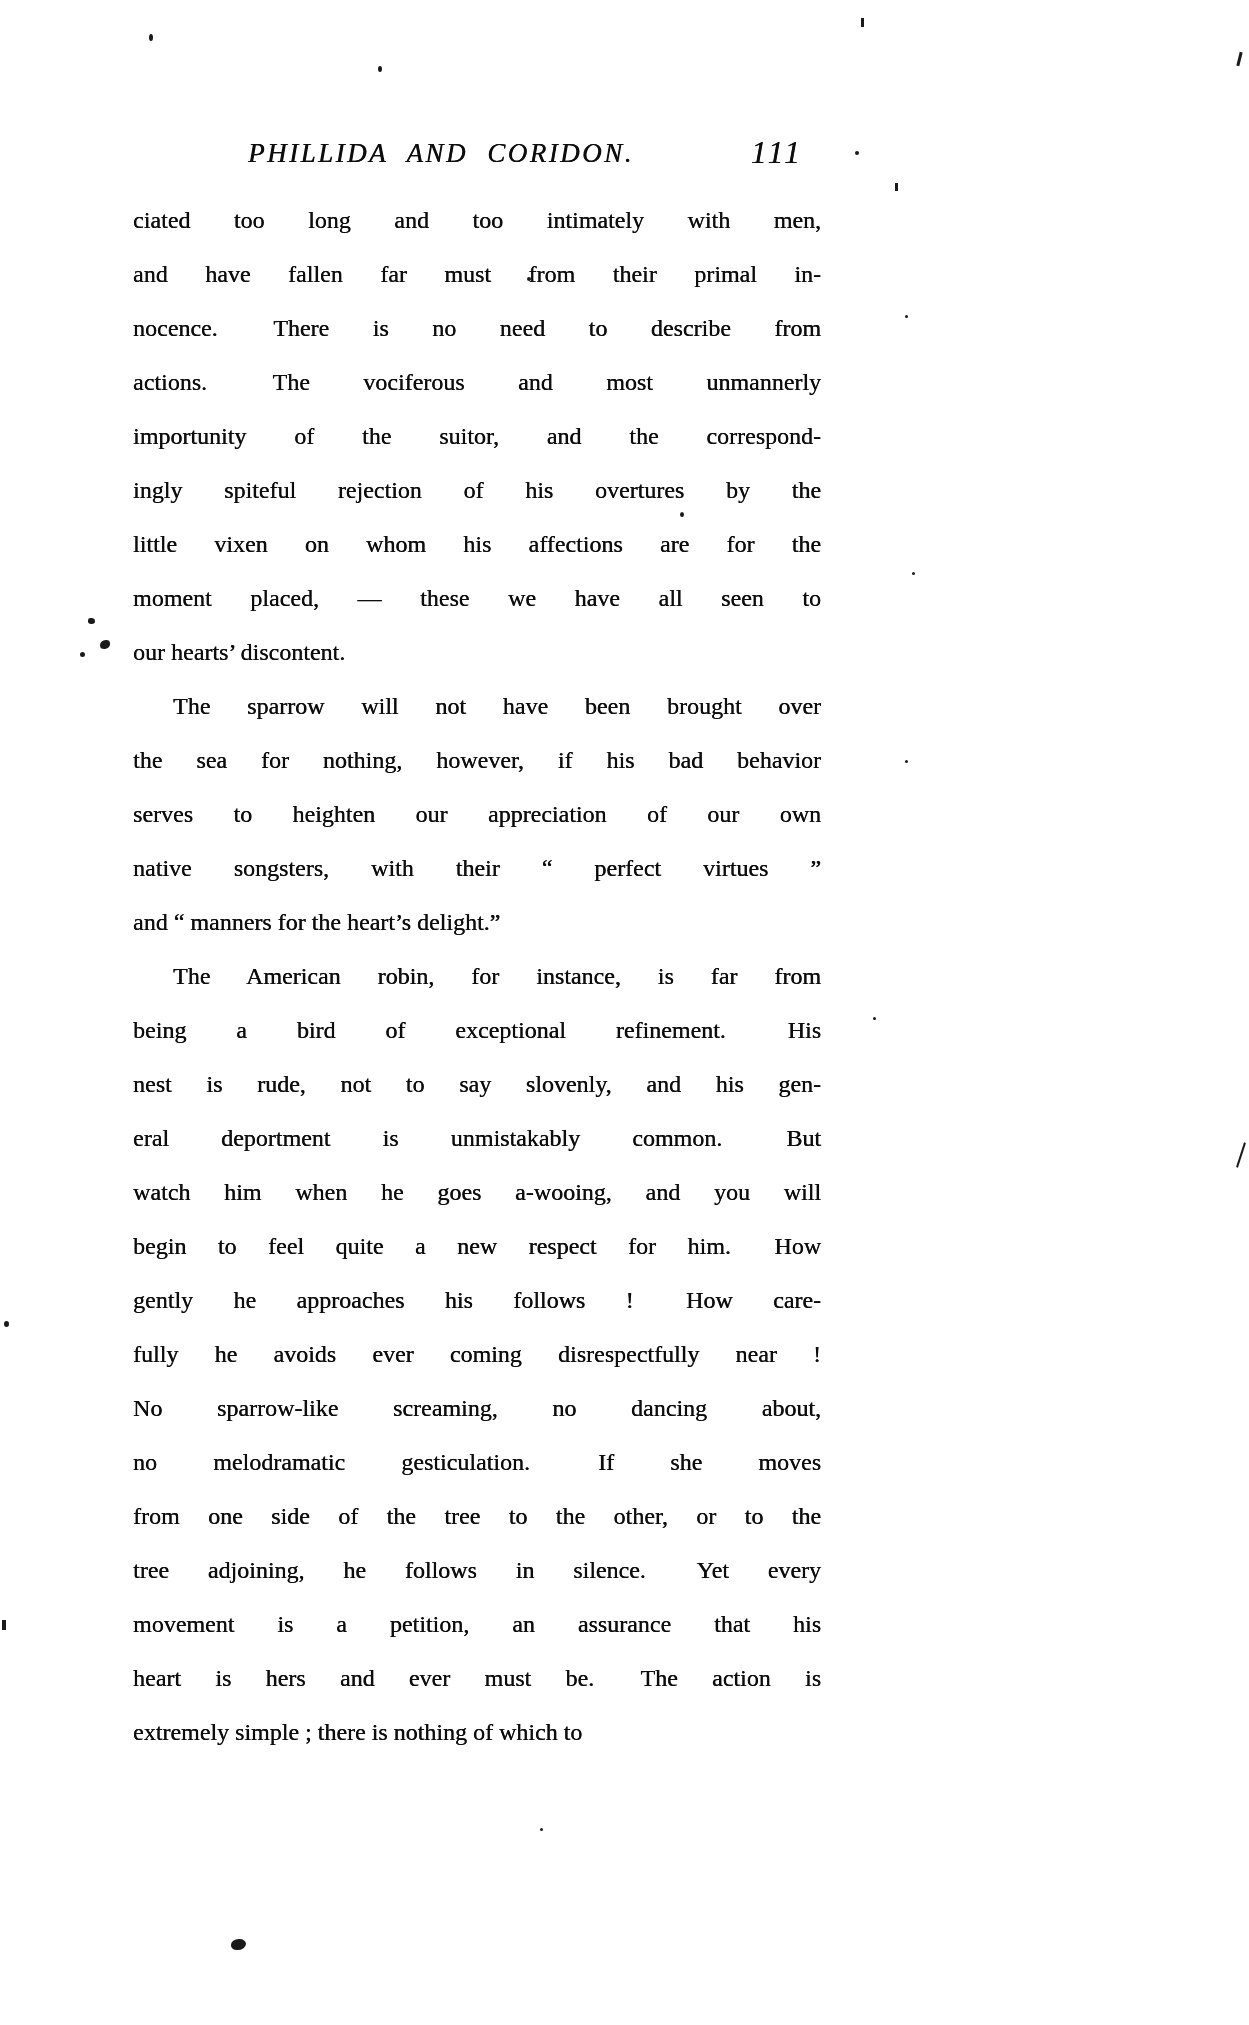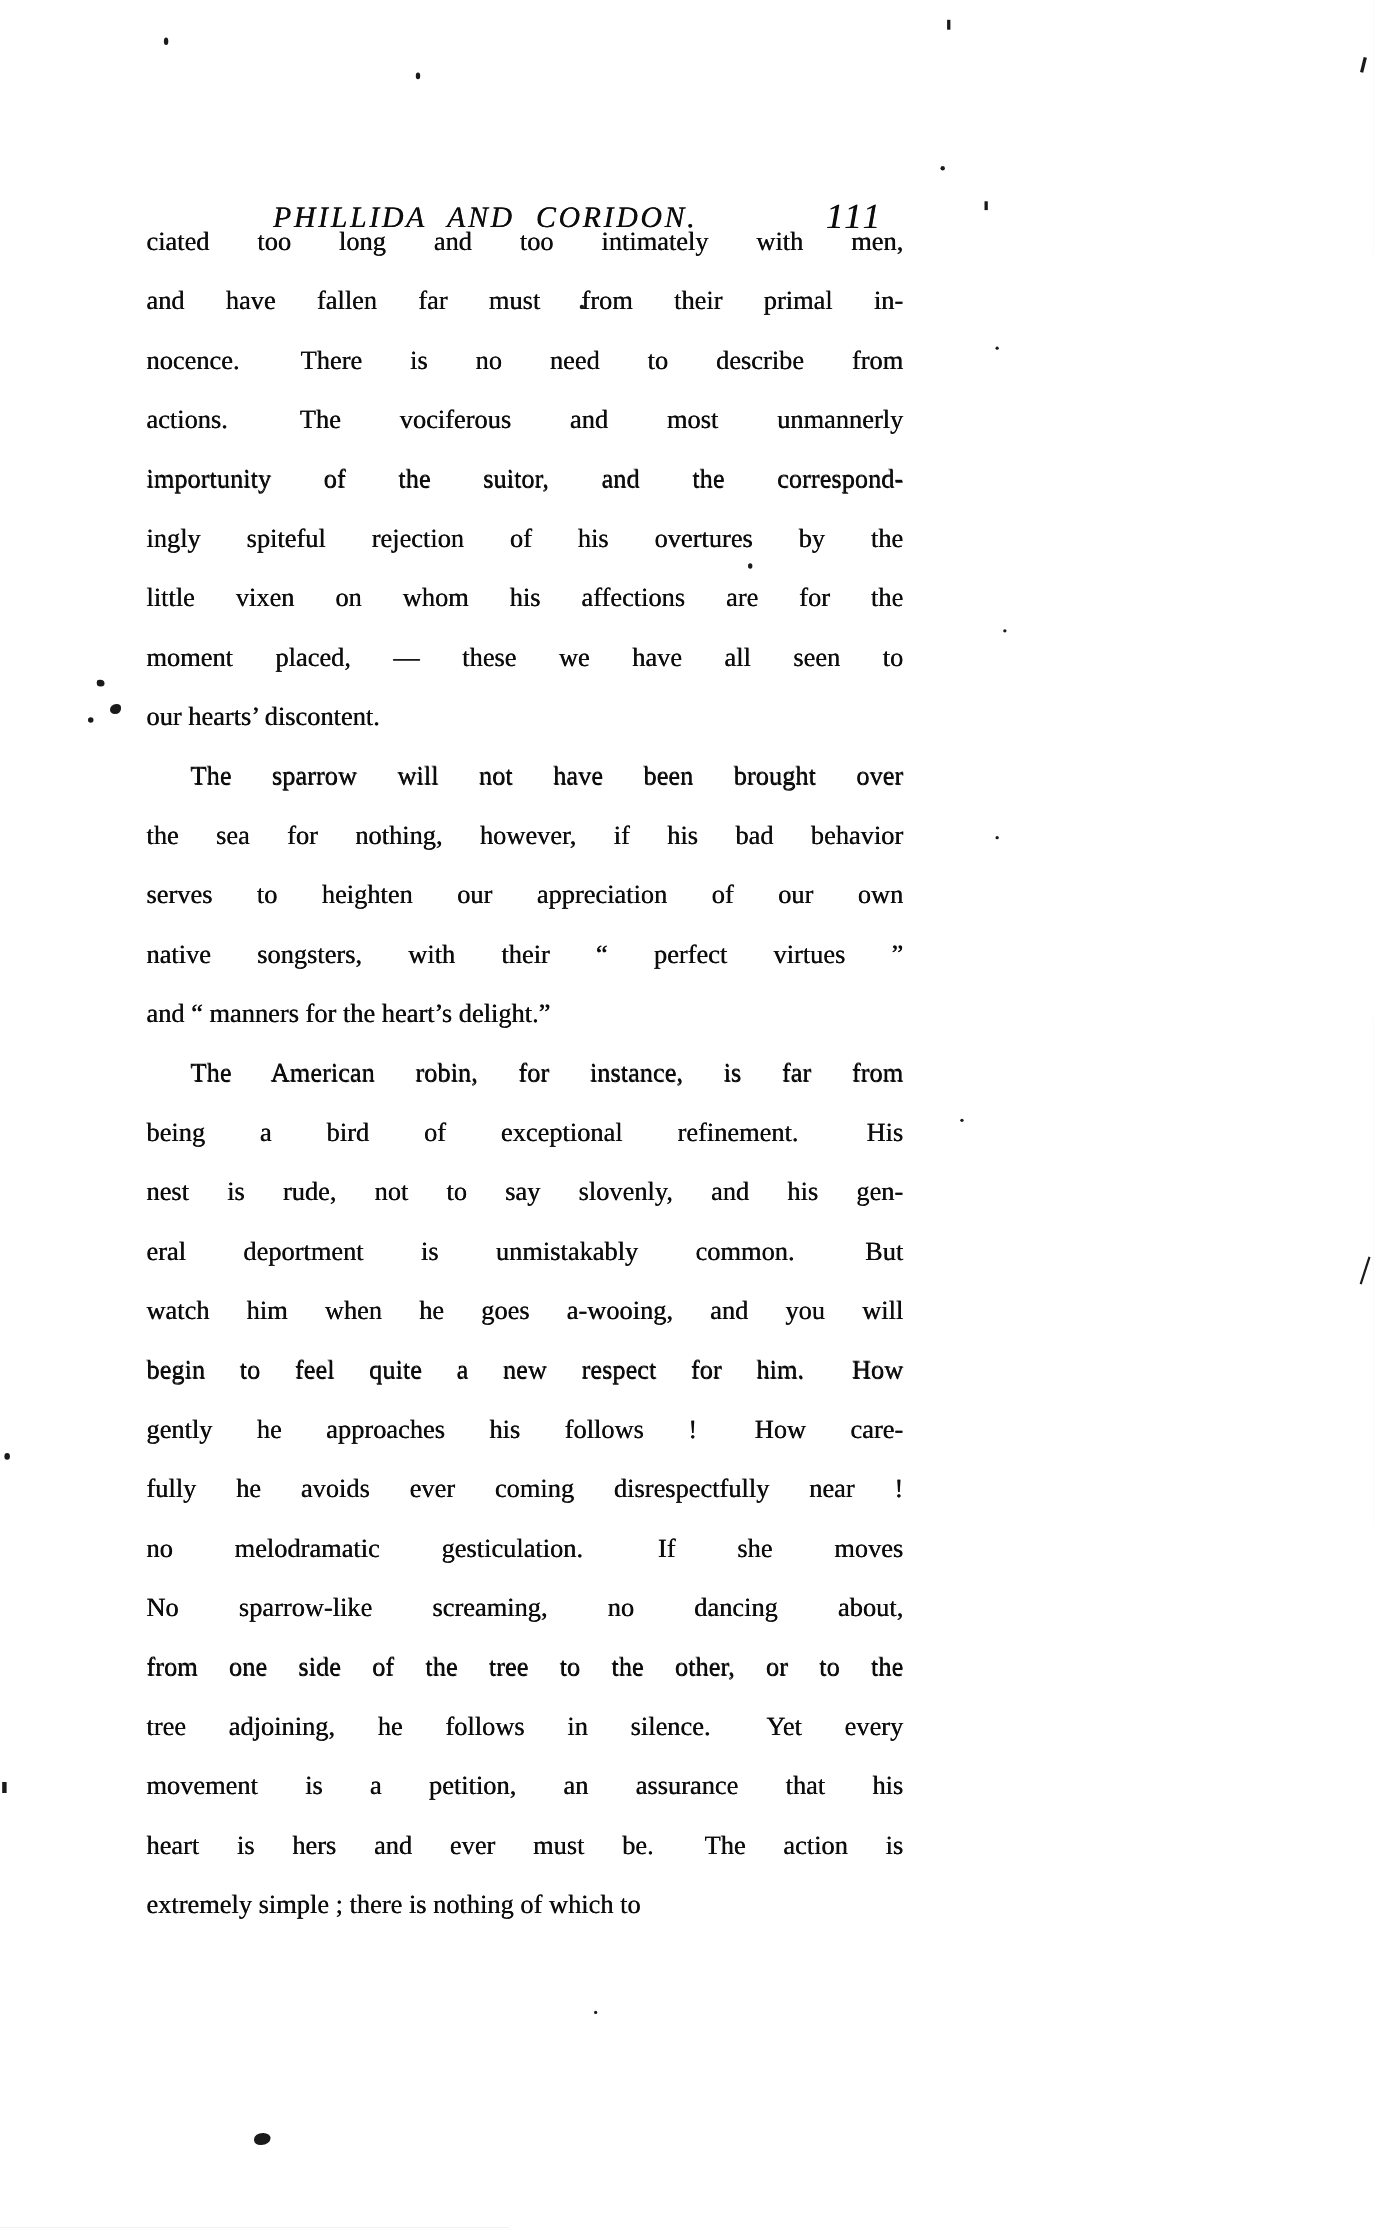--- a/index.html
+++ b/index.html
@@ -15,21 +15,20 @@
     overflow: hidden;
     font-family: "Liberation Serif", "DejaVu Serif", serif;
     color: #0d0d0d;
   }
   .running-head {
     position: absolute;
     top: 138px;
     left: 127px;
     width: 688px;
     height: 40px;
-    margin-top: 44px;
   }
   .head-title {
     position: absolute;
     left: 0; right: 60px;
     text-align: center;
     font-style: italic;
     font-size: 27px;
     letter-spacing: 2.5px;
     word-spacing: 10px;
     font-weight: 500;
@@ -111,22 +110,22 @@
       </div>
       <div class="para">
         <div class="line indent">The American robin, for instance, is far from</div>
         <div class="line">being a bird of exceptional refinement.  His</div>
         <div class="line">nest is rude, not to say slovenly, and his gen-</div>
         <div class="line">eral deportment is unmistakably common.  But</div>
         <div class="line">watch him when he goes a-wooing, and you will</div>
         <div class="line">begin to feel quite a new respect for him.  How</div>
         <div class="line">gently he approaches his follows !  How care-</div>
         <div class="line">fully he avoids ever coming disrespectfully near !</div>
+        <div class="line">No sparrow-like screaming, no dancing about,</div>
         <div class="line">no melodramatic gesticulation.  If she moves</div>
-        <div class="line">No sparrow-like screaming, no dancing about,</div>
         <div class="line">from one side of the tree to the other, or to the</div>
         <div class="line">tree adjoining, he follows in silence.  Yet every</div>
         <div class="line">movement is a petition, an assurance that his</div>
         <div class="line">heart is hers and ever must be.  The action is</div>
         <div class="line last">extremely simple ; there is nothing of which to</div>
       </div>
     </div>
 
   <div class="speck" style="left:149px;top:34px;width:4px;height:7px;"></div>
   <div class="speck" style="left:378px;top:66px;width:4px;height:6px;"></div>

